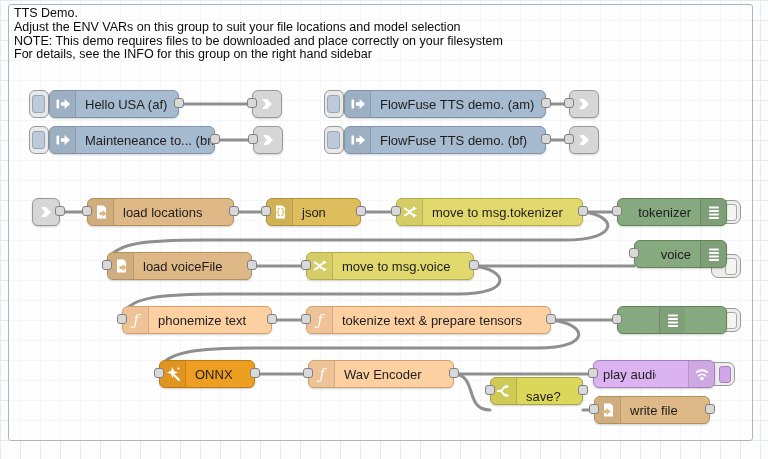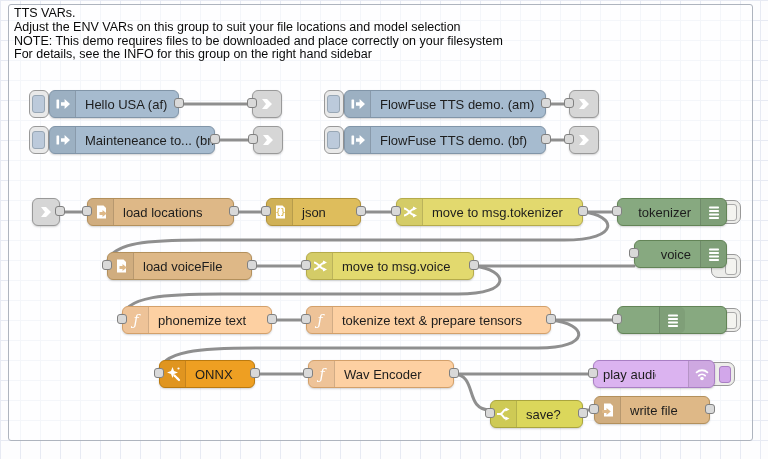--- a/index.html
+++ b/index.html
@@ -66,21 +66,21 @@
   .port.in{left:-6px;}
   .port.out{right:-6px;}
 </style>
 </head>
 <body>
 
 <div class="canvas">
 
   <div class="group"></div>
   <div class="group-label">
-    <div>TTS VARs.</div>
+    <div>TTS Demo.</div>
     <div>Adjust the ENV VARs on this group to suit your file locations and model selection</div>
     <div>NOTE: This demo requires files to be downloaded and place correctly on your filesystem</div>
     <div>For details, see the INFO for this group on the right hand sidebar</div>
   </div>
 
   <svg class="wires" width="768" height="459">
     <path d="M179 104 H252"></path>
     <path d="M215 140 H253"></path>
     <path d="M546 104 H569"></path>
     <path d="M546 140 H569"></path>
@@ -353,21 +353,21 @@
     <span class="label right">play audio</span>
     <span class="icon r">
       <svg width="16" height="16" viewBox="0 0 16 16">
           <circle cx="8" cy="12.5" r="1.8" fill="#fff"></circle>
           <path d="M4.8 9.6 A4.6 4.6 0 0 1 11.2 9.6 M2.6 6.4 A7.8 7.8 0 0 1 13.4 6.4" stroke="#fff" stroke-width="1.8" fill="none" stroke-linecap="round"></path>
         </svg>
     </span>
     <span class="port in"></span>
   </div>
 
-  <div class="node" style="left: 490px; top: 400px; width: 93px; background: rgb(219, 215, 91); border-color: rgb(170, 165, 62); --fill: #dbd75b;">
+  <div class="node" style="left: 490px; top: 377px; width: 93px; background: rgb(219, 215, 91); border-color: rgb(170, 165, 62); align-items: flex-end; --fill: #dbd75b;">
     <span class="icon l">
       <svg width="16" height="16" viewBox="0 0 16 16">
           <path d="M1 8 H4 C7.5 8 6.5 3.5 10 3.5 M4 8 C7.5 8 6.5 12.5 10 12.5" stroke="#fff" stroke-width="2" fill="none"></path>
           <path d="M9.5 1.5 L13.5 3.5 L9.5 5.5 Z M9.5 10.5 L13.5 12.5 L9.5 14.5 Z" fill="#fff"></path>
         </svg>
     </span>
     <span class="label italic">save?</span>
     <span class="port in"></span>
     <span class="port out"></span>
   </div>

